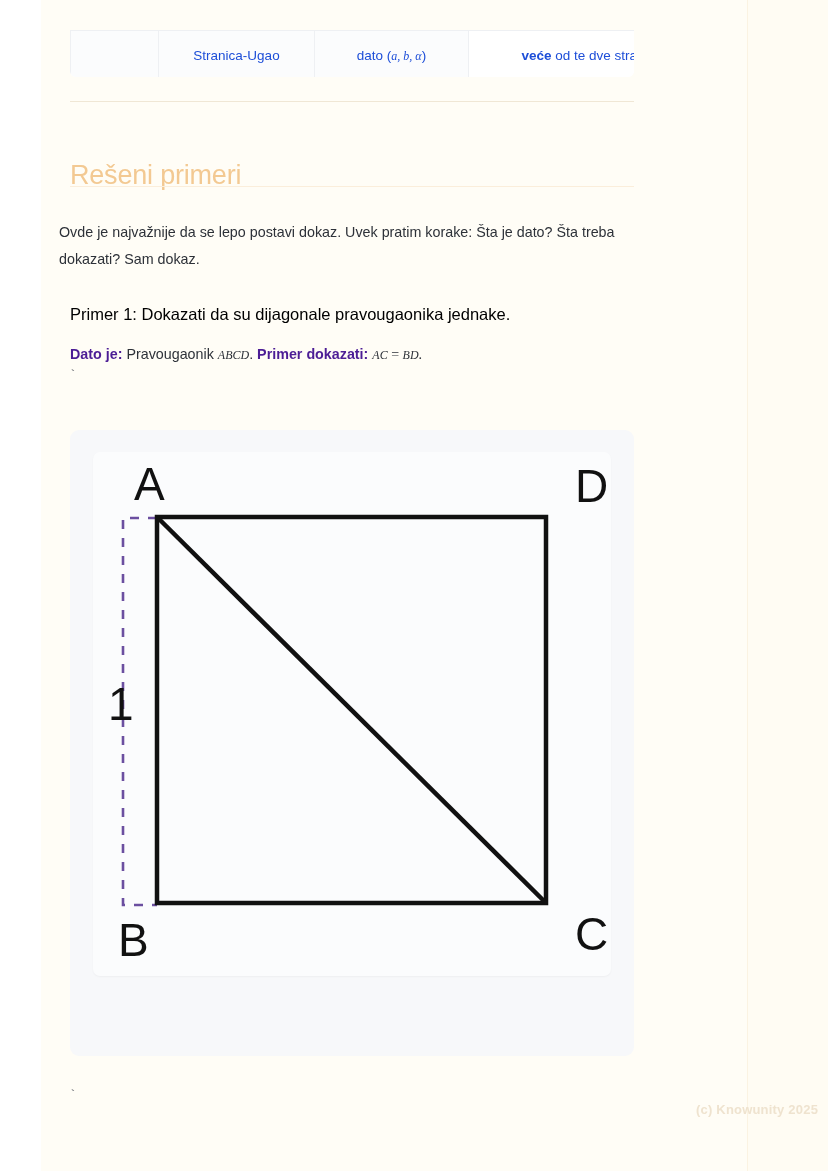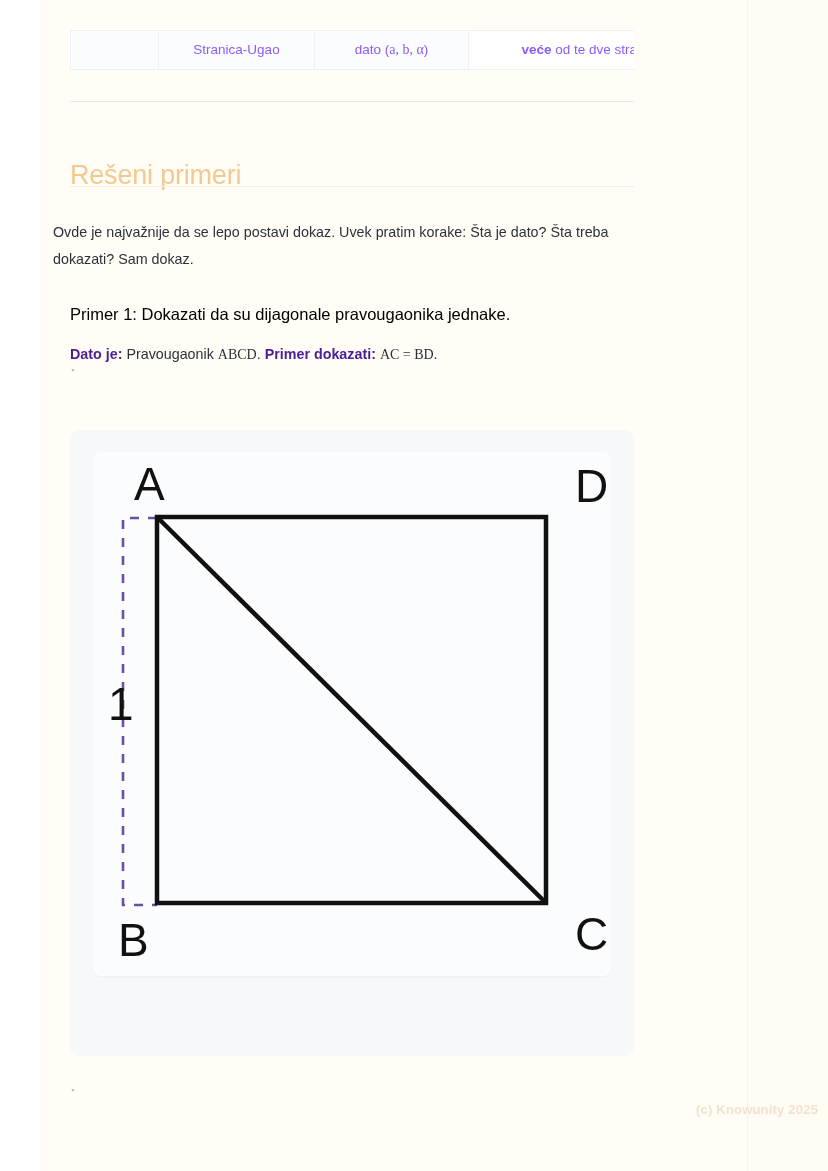--- a/index.html
+++ b/index.html
@@ -54,34 +54,35 @@
   .tbl {
     border-collapse: collapse;
     width: 564px;
     table-layout: fixed;
     background: #ffffff;
   }
   .tbl td {
     border: 1px solid #eef0f3;
     background: #fbfcfd;
     font-size: 13.5px;
-    color: #8b5cf6;
-    padding: 7px 10px;
+    color: #1d4ed8;
+    padding: 13px 10px;
     text-align: center;
     vertical-align: middle;
     height: 24px;
     line-height: 1.3;
   }
   .tbl td.c0 { width: 67px; }
   .tbl td.c1 { width: 135px; }
   .tbl td.c2 { width: 133px; }
   .tbl td.c3 { width: 229px; background:#ffffff; }
   .mathi {
     font-family: "Liberation Serif", serif;
-    font-size: 14px;
+    font-style: italic;
+    font-size: 12px;
   }
   .mathu {
     font-family: "Liberation Serif", serif;
     font-style: normal;
     font-size: 14px;
   }
 
   
   #section-rule {
     position: absolute;
@@ -108,21 +109,21 @@
     left: 70px;
     top: 186px;
     width: 564px;
     height: 1px;
     background: #fbeedb;
   }
 
   
   #intro-paragraph {
     position: absolute;
-    left: 53px;
+    left: 59px;
     top: 205px;
     width: 566px;
     font-size: 14.3px;
     color: #2d3138;
     line-height: 27px;
   }
 
   
   #example-heading {
     position: absolute;

